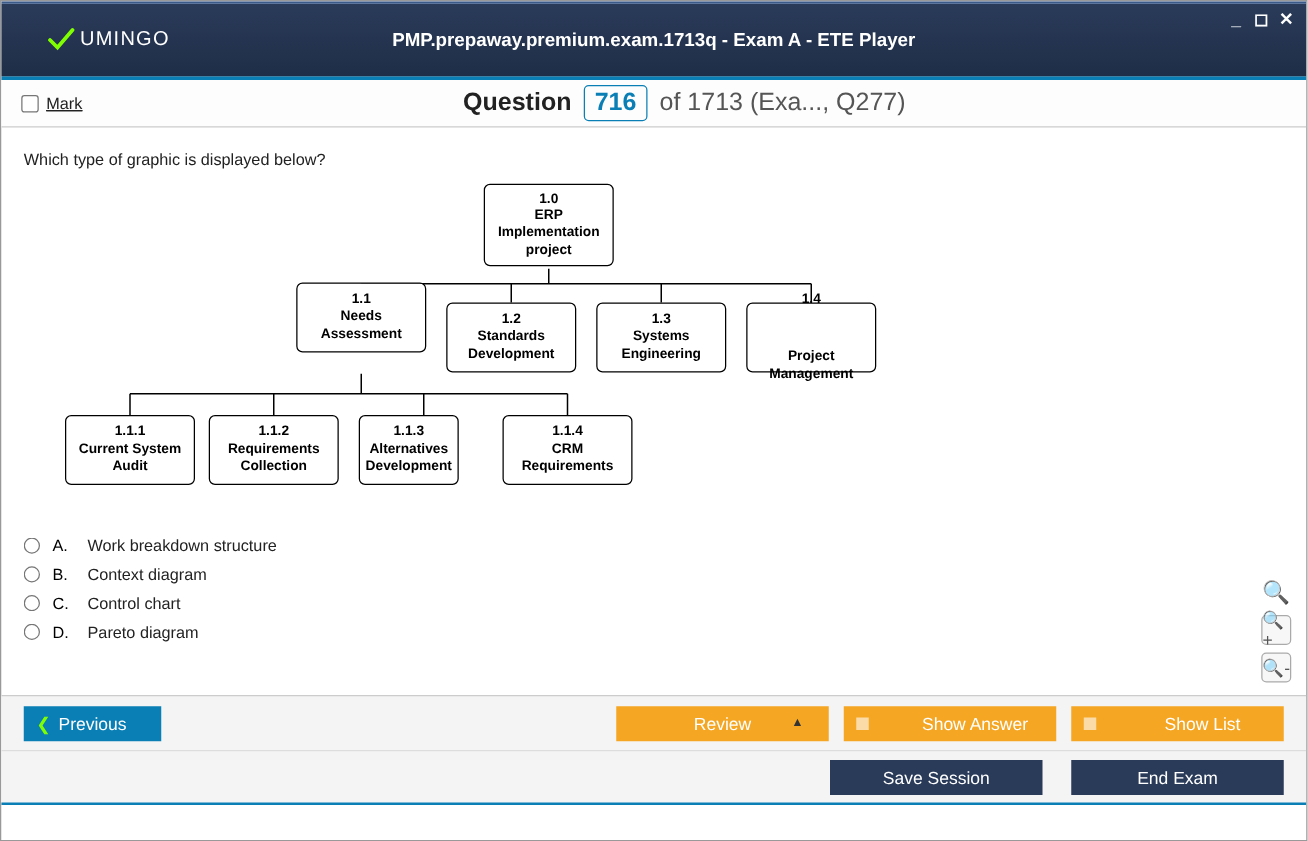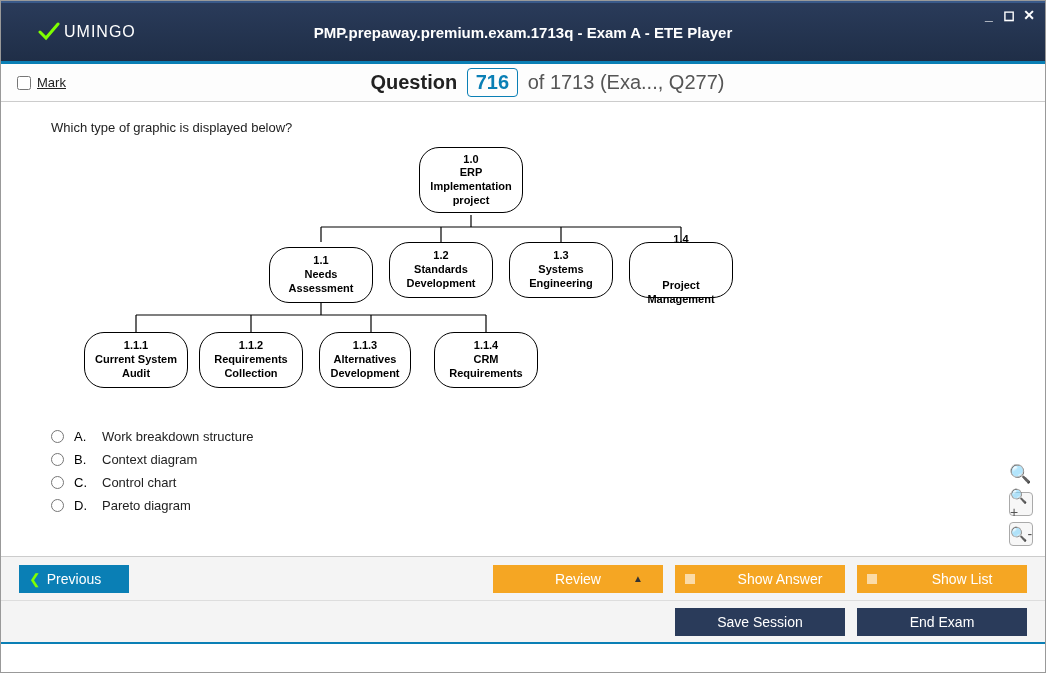--- a/index.html
+++ b/index.html
@@ -18,45 +18,45 @@
 
 .qheader { height: 38px; display: flex; align-items: center; padding: 0 16px; border-bottom: 1px solid #ccc; background: #fdfdfd; }
 .mark-wrap { display: flex; align-items: center; gap: 6px; text-decoration: underline; }
 .mark-wrap input { width: 14px; height: 14px; }
 .mark-wrap label { text-decoration: underline; color: #222; }
 .qcenter { flex: 1; text-align: center; color: #555; font-size: 20px; }
 .qcenter .bold { font-weight: bold; color: #222; }
 .qnum-box { display: inline-block; border: 1.5px solid #0a7fb5; border-radius: 4px; padding: 2px 8px; color: #0a7fb5; font-weight: bold; margin: 0 4px; }
 
 
-.content { padding: 18px 18px 10px 18px; height: 454px; overflow: auto; position: relative; margin-left: 32px; }
+.content { padding: 18px 18px 10px 18px; height: 454px; overflow: auto; position: relative; }
 .qtext { color: #222; margin-bottom: 12px; }
 
 
 .diagram { position: relative; width: 680px; height: 260px; margin-left: 20px; margin-bottom: 18px; }
-.node { position: absolute; border: 1.5px solid #000; border-radius: 20px; background: #fff; text-align: center; font-size: 11px; font-weight: bold; display: flex; flex-direction: column; justify-content: center; align-items: center; line-height: 1.25; padding: 4px 6px; }
+.node { position: absolute; border: 1.5px solid #000; border-radius: 5px; background: #fff; text-align: center; font-size: 11px; font-weight: bold; display: flex; flex-direction: column; justify-content: center; align-items: center; line-height: 1.25; padding: 4px 6px; }
 .node .num { display: block; }
 .node .lbl { display: block; white-space: pre-line; }
 
 .diagram svg { position: absolute; top: 0; left: 0; width: 100%; height: 100%; pointer-events: none; }
 
 
 .answers { margin-top: 6px; }
 .answer-row { display: flex; align-items: center; gap: 10px; padding: 4px 0; }
 .answer-row input { width: 13px; height: 13px; }
 .answer-row .letter { width: 18px; }
 .answer-row .text { color: #222; }
 
 
 .zoom-controls { position: absolute; right: 12px; bottom: 10px; display: flex; flex-direction: column; gap: 6px; }
 .zoom-btn { width: 24px; height: 24px; border: 1px solid #aaa; border-radius: 4px; background: #f7f7f7; display: flex; align-items: center; justify-content: center; color: #555; font-size: 14px; cursor: pointer; }
 
 
 .footer1 { height: 44px; background: #f4f4f4; border-top: 1px solid #ccc; display: flex; align-items: center; padding: 0 18px; gap: 12px; }
-.footer2 { height: 44px; background: #f4f4f4; border-top: 1px solid #ddd; display: flex; align-items: center; justify-content: flex-end; padding: 0 18px; gap: 12px; border-bottom: 2px solid #0a7fb5; }
+.footer2 { height: 44px; background: #f4f4f4; border-top: 1px solid #ddd; display: flex; align-items: center; justify-content: flex-end; padding: 0 18px; gap: 23px; border-bottom: 2px solid #0a7fb5; }
 
 .btn { height: 28px; display: inline-flex; align-items: center; justify-content: center; font-size: 14px; cursor: pointer; border: none; position: relative; }
 .btn-nav { width: 110px; background: #0a7fb5; color: #fff; }
 .btn-nav .chev { color: #7fff00; font-size: 14px; position: absolute; }
 .btn-prev .chev { left: 10px; }
 .btn-next .chev { right: 10px; }
 
 .spacer { flex: 1; }
 
 .btn-review { width: 170px; background: #f5a623; color: #fff; justify-content: center; gap: 30px; }
@@ -118,21 +118,21 @@
       <line x1="415" y1="168" x2="415" y2="185" stroke="#000" stroke-width="1.2"></line>
     </svg>
 
     <div class="node" style="left:348px; top:0; width:104px; height:66px;">
       <span class="num">1.0</span>
       <span class="lbl">ERP
 Implementation
 project</span>
     </div>
 
-    <div class="node" style="left:198px; top:100px; width:104px; height:56px;">
+    <div class="node" style="left:198px; top:79px; width:104px; height:56px;">
       <span class="num">1.1</span>
       <span class="lbl">Needs
 Assessment</span>
     </div>
     <div class="node" style="left:318px; top:95px; width:104px; height:56px;">
       <span class="num">1.2</span>
       <span class="lbl">Standards
 Development</span>
     </div>
     <div class="node" style="left:438px; top:95px; width:104px; height:56px;">
@@ -149,21 +149,21 @@
     <div class="node" style="left:13px; top:185px; width:104px; height:56px;">
       <span class="num">1.1.1</span>
       <span class="lbl">Current System
 Audit</span>
     </div>
     <div class="node" style="left:128px; top:185px; width:104px; height:56px;">
       <span class="num">1.1.2</span>
       <span class="lbl">Requirements
 Collection</span>
     </div>
-    <div class="node" style="left:248px; top:185px; width:92px; height:56px;">
+    <div class="node" style="left:248px; top:185px; width:80px; height:56px;">
       <span class="num">1.1.3</span>
       <span class="lbl">Alternatives
 Development</span>
     </div>
     <div class="node" style="left:363px; top:185px; width:104px; height:56px;">
       <span class="num">1.1.4</span>
       <span class="lbl">CRM
 Requirements</span>
     </div>
   </div>

